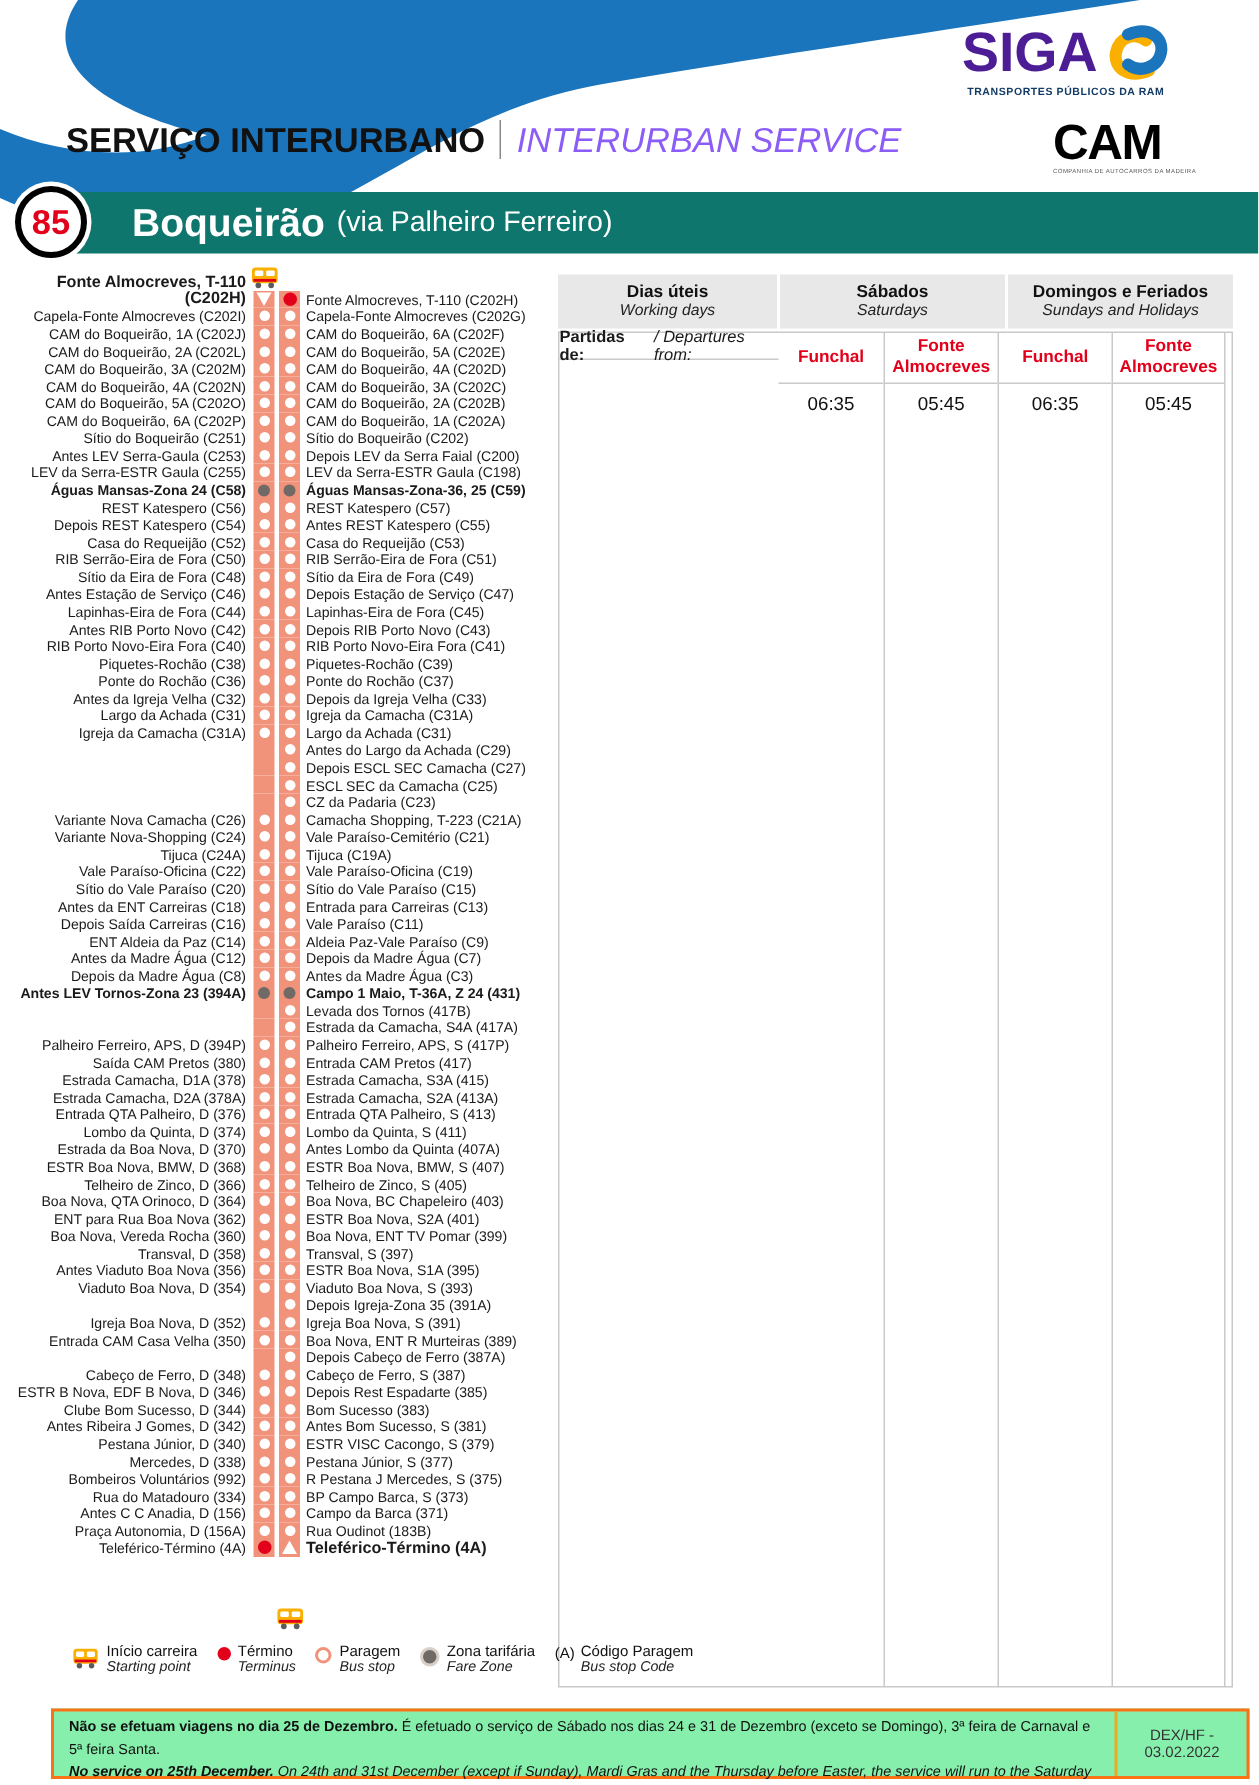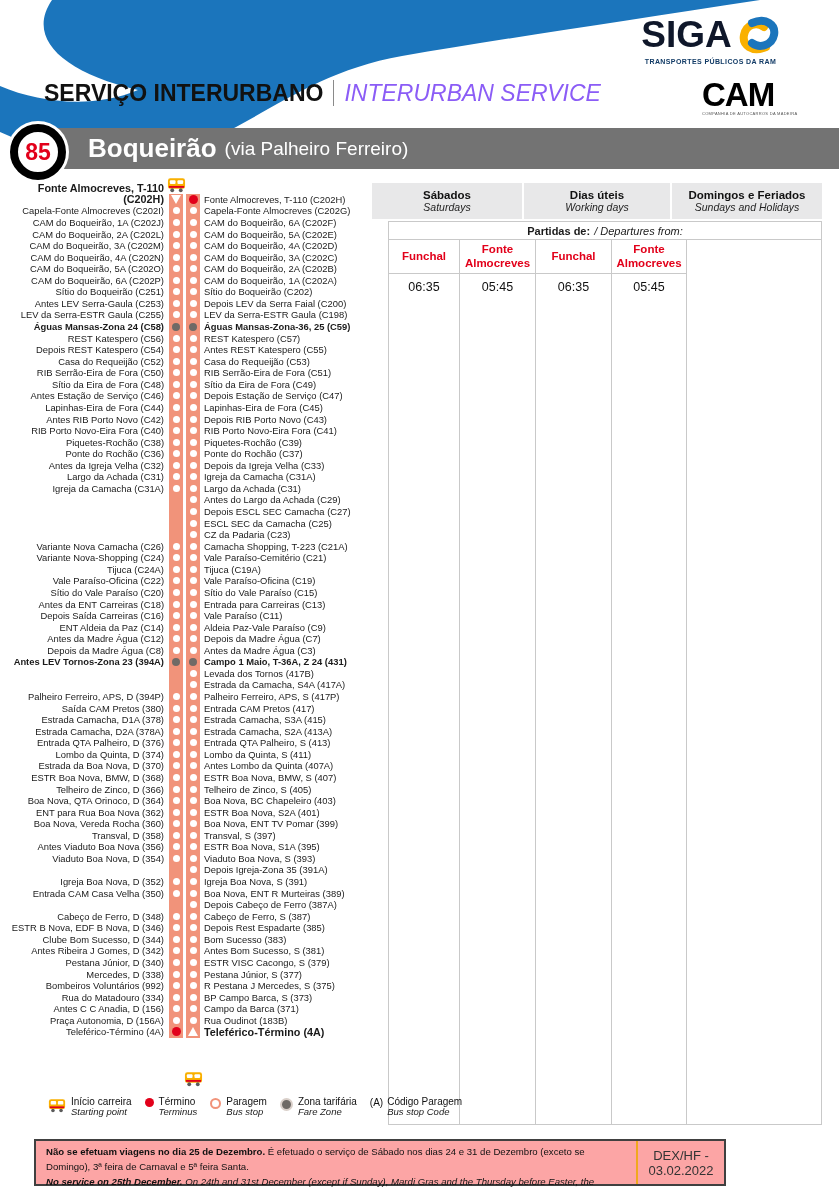--- a/index.html
+++ b/index.html
@@ -2,36 +2,36 @@
 <html><head>
 <meta charset="utf-8">
 <style>
   html,body{margin:0;padding:0;background:#fff;}
   .page{position:relative;width:839px;height:1190px;background:#fff;overflow:hidden;
         font-family:"Liberation Sans",sans-serif;color:#1a1a1a;}
   
   .wave{position:absolute;left:0;top:0;}
   .siga{position:absolute;left:618px;top:14px;width:185px;text-align:center;}
   .siga-row{display:flex;align-items:center;justify-content:center;gap:6px;}
-  .siga-text{font-size:37px;font-weight:bold;color:#0f172a;letter-spacing:0px;}
+  .siga-text{font-size:37px;font-weight:bold;color:#4c1d95;letter-spacing:0px;}
   .siga-sub{font-size:7px;font-weight:bold;color:#123B66;letter-spacing:.4px;margin-top:2px;}
   .svc{position:absolute;left:44px;top:80px;display:flex;}
   .svc-pt{font-size:23px;font-weight:bold;color:#111;}
   .svc-sep{width:1px;height:26px;background:#8a8a8a;margin:0 10px;}
   .svc-en{font-size:23px;font-style:italic;color:#8b5cf6;}
   .cam{position:absolute;left:702px;top:80px;width:110px;}
   .cam-text{font-size:33px;font-weight:800;letter-spacing:-1px;color:#000;line-height:30px;}
   .cam-sub{font-size:4px;color:#555;letter-spacing:.3px;margin-top:1px;}
   
-  .banner{position:absolute;left:30px;top:128px;width:809px;height:41px;background:#737373;
+  .banner{position:absolute;left:30px;top:128px;width:809px;height:41px;background:#0f766e;
           border-radius:20px 0 0 20px;display:flex;align-items:center;padding-left:58px;box-sizing:border-box;}
   .banner-name{font-size:26px;font-weight:bold;color:#fff;}
   .banner-via{font-size:19px;color:#fff;margin-left:8px;}
   .badge{position:absolute;left:10px;top:124px;width:40px;height:40px;border-radius:50%;
-         background:#fff;border:8px solid #000000;box-shadow:0 0 0 3px #fff;
+         background:#fff;border:4px solid #000000;box-shadow:0 0 0 3px #fff;
          display:flex;align-items:center;justify-content:center;font-size:23px;font-weight:bold;color:#E2001A;}
   
   .stops{position:absolute;left:0;top:182px;width:372px;}
   .stop-row{display:flex;align-items:center;height:11.57px;font-size:9.4px;}
   .sl{width:164px;text-align:right;padding-right:3px;white-space:nowrap;}
   .sr{padding-left:4px;white-space:nowrap;}
   .b{font-weight:bold;}
   .big{font-size:10.8px;}
   .bc{width:14px;height:100%;display:flex;align-items:center;justify-content:center;}
   .bc1{margin-left:2px;}
@@ -45,21 +45,21 @@
   .mk-tri-up{width:0;height:0;border-radius:0;border-left:5px solid transparent;border-right:5px solid transparent;border-bottom:9px solid #fff;}
   .bus-top{position:absolute;left:167px;top:177px;}
   .bus-bottom{position:absolute;left:184px;top:1071px;}
   
   .timetable{position:absolute;left:372px;top:183px;width:450px;}
   .tt-day-head{display:flex;gap:2px;margin-bottom:2px;}
   .tt-day{background:#E8E8E9;height:36px;display:flex;flex-direction:column;align-items:center;justify-content:center;}
   .tt-day .pt{font-size:11.5px;font-weight:bold;color:#111;}
   .tt-day .en{font-size:10.5px;font-style:italic;color:#222;}
   .tt-d1{width:146px;} .tt-d2{width:150px;} .tt-d3{flex:1;}
-  .tt-box{border:1px solid #C9C9C9;height:904px;box-sizing:border-box;display:flex;flex-direction:column;margin-left:16px;}
+  .tt-box{border:1px solid #C9C9C9;height:904px;box-sizing:border-box;display:flex;flex-direction:row;}
   .tt-partidas{height:17px;border-bottom:1px solid #C9C9C9;display:flex;align-items:center;justify-content:center;font-size:11px;}
   .tt-partidas .p1{font-weight:bold;margin-right:4px;}
   .tt-partidas .p2{font-style:italic;}
   .tt-cols{flex:1;display:flex;}
   .tt-col{box-sizing:border-box;display:flex;flex-direction:column;}
   .tt-col.line{border-right:1px solid #C9C9C9;}
   .c1{width:71px;} .c2{width:76px;} .c3{width:76px;} .c4{width:75px;} .c5{flex:1;}
   .tt-col-label{height:33px;display:flex;align-items:center;justify-content:center;text-align:center;
                 color:#E2001A;font-weight:bold;font-size:11.5px;line-height:1.15;border-bottom:1px solid #C9C9C9;padding:0 2px;}
   .tt-col-label.nb{border-bottom:none;}
@@ -68,27 +68,27 @@
   .legend{position:absolute;left:48px;top:1096px;display:flex;gap:13px;align-items:flex-start;}
   .lg-item{display:flex;align-items:flex-start;}
   .lg-icon{margin-right:5px;margin-top:2px;display:flex;align-items:center;}
   .lg-pt{font-size:10px;color:#111;}
   .lg-en{font-size:9.5px;font-style:italic;color:#222;line-height:1.15;}
   .dot-term{width:9px;height:9px;border-radius:50%;background:#E2001A;}
   .dot-stop{width:7px;height:7px;border-radius:50%;background:#fff;border:2px solid #F1937A;}
   .dot-zone{width:9px;height:9px;border-radius:50%;background:#6F6A66;border:2px solid #d9cfc9;}
   .lg-code{font-size:10px;color:#111;margin-right:4px;margin-top:1px;}
   
-  .footer{position:absolute;left:34px;top:1139px;width:692px;height:47px;border:2px solid #404040;
-          box-sizing:border-box;display:flex;background:#fca5a5;}
+  .footer{position:absolute;left:34px;top:1139px;width:799px;height:47px;border:2px solid #f97316;
+          box-sizing:border-box;display:flex;background:#86efac;}
   .fnote{flex:1;padding:4px 10px;font-size:9.6px;line-height:1.55;color:#111;}
   .fnote .bold{font-weight:bold;}
   .fnote .en-line{font-style:italic;}
   .fref{width:86px;border-left:2px solid #F0A81E;display:flex;align-items:center;justify-content:center;
-        font-size:13px;color:#333;text-align:center;}
+        font-size:10px;color:#333;text-align:center;}
 </style>
 </head>
 <body>
 
 <div class="page">
 
   <svg class="wave" width="839" height="178" viewBox="0 0 839 178">
     <path d="M52,0 C26,38 62,72 138,90 C96,108 42,104 0,86 L0,132 C58,158 118,170 172,154 C252,131 300,74 402,56 C500,39 618,22 760,0 Z" fill="#1B75BC"></path>
   </svg>
 
@@ -857,27 +857,27 @@
     <rect x="1" y="1" width="18" height="11" rx="2.5" fill="#F9B000"></rect>
     <rect x="3" y="3" width="6" height="4" rx="1" fill="#fff"></rect>
     <rect x="11" y="3" width="6" height="4" rx="1" fill="#fff"></rect>
     <rect x="2" y="9" width="16" height="2" fill="#E2001A"></rect>
     <circle cx="5.5" cy="13.5" r="2" fill="#5b5b5b"></circle>
       <circle cx="14.5" cy="13.5" r="2" fill="#5b5b5b"></circle>
   </svg>
 
   <div class="timetable">
     <div class="tt-day-head">
+      <div class="tt-day tt-d1">
+        <div class="pt">Dias úteis</div>
+        <div class="en">Working days</div>
+      </div>
       <div class="tt-day tt-d2">
         <div class="pt">Sábados</div>
         <div class="en">Saturdays</div>
-      </div>
-      <div class="tt-day tt-d1">
-        <div class="pt">Dias úteis</div>
-        <div class="en">Working days</div>
       </div>
       <div class="tt-day tt-d3">
         <div class="pt">Domingos e Feriados</div>
         <div class="en">Sundays and Holidays</div>
       </div>
     </div>
     <div class="tt-box">
       <div class="tt-partidas">
         <span class="p1">Partidas de:</span>
         <span class="p2">/ Departures from:</span>

